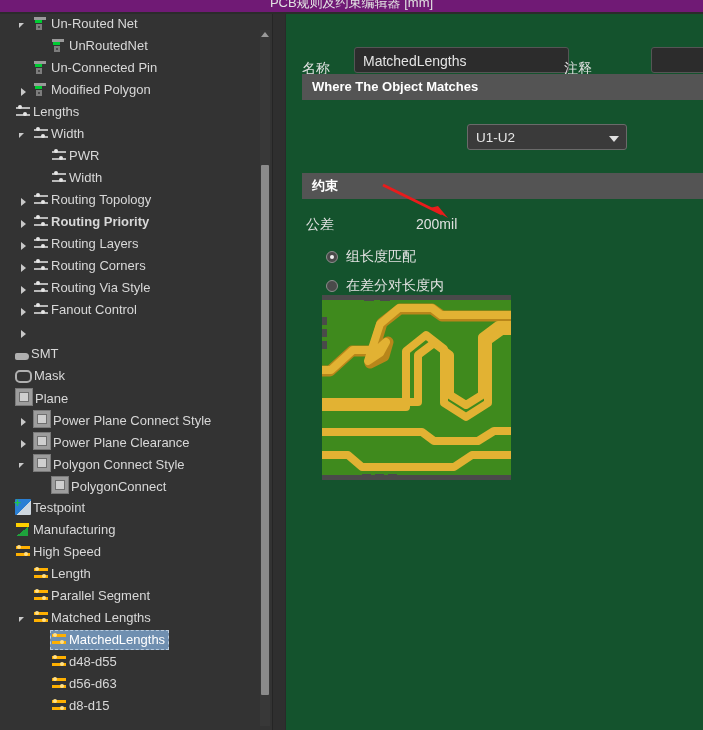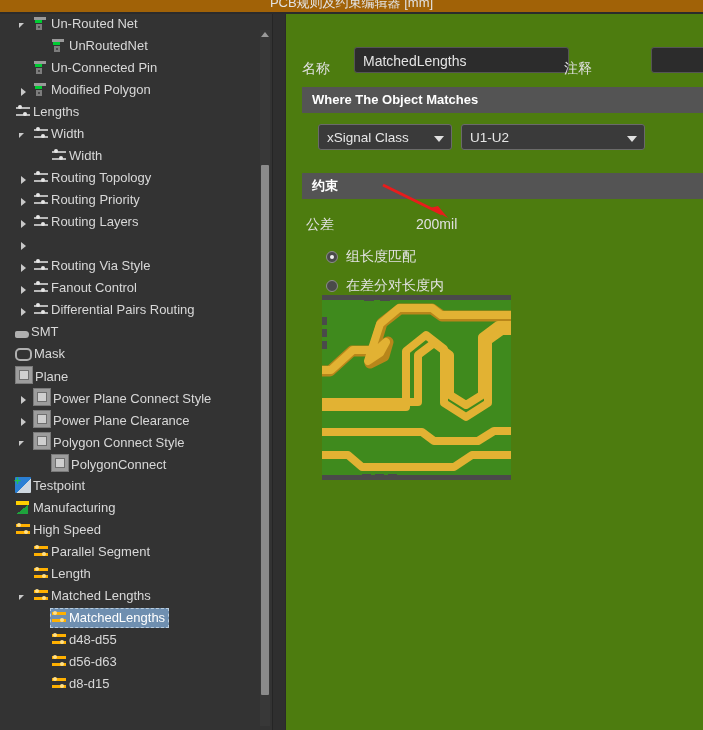--- a/index.html
+++ b/index.html
@@ -8,21 +8,21 @@
     background:#2f2f2f;
     font-family:"Liberation Sans","DejaVu Sans",sans-serif;
     font-size:13px;color:#d6d6d6;
     -webkit-font-smoothing:antialiased;
   }
   .app{position:relative;width:703px;height:730px;}
 
   
   .titlebar{
     position:absolute;left:0;top:0;width:703px;height:12px;
-    background:#a16207;overflow:hidden;
+    background:#701a75;overflow:hidden;
   }
   .titlebar .ttl{
     position:absolute;left:0;top:-6px;width:703px;text-align:center;
     font-size:13px;color:#e2e2e2;white-space:nowrap;
   }
   .titlebar-sep{
     position:absolute;left:0;top:12px;width:703px;height:2px;background:#2b2b2b;
   }
 
   
@@ -95,21 +95,21 @@
 
   
   .tsb{position:absolute;right:2px;top:16px;width:10px;bottom:4px;background:#383838;}
   .tsb .up{position:absolute;left:1px;top:2px;width:0;height:0;
     border-style:solid;border-width:0 4px 5px 4px;border-color:transparent transparent #9b9b9b transparent;}
   .tsb .thumb{position:absolute;left:1px;top:135px;width:8px;height:530px;background:#8b8b8b;border-radius:1px;}
 
   
   .right{
     position:absolute;left:285px;top:14px;width:418px;height:716px;
-    background:#4d7c0f;border-left:1px solid #2a2a2a;
+    background:#14532d;border-left:1px solid #2a2a2a;
   }
   .lbl{position:absolute;color:#e0e0e0;font-size:14px;}
   .field{
     position:absolute;background:#2c2c2c;border:1px solid #555;border-radius:3px;
     color:#e3e3e3;font-size:14px;padding:0 8px;height:26px;line-height:26px;
     box-sizing:border-box;white-space:nowrap;overflow:hidden;
   }
   .section-bar{
     position:absolute;left:16px;width:402px;height:26px;line-height:26px;
     background:#545454;color:#ffffff;font-weight:bold;font-size:13px;
@@ -159,60 +159,61 @@
           </span><span class="lbl-wrap" style="margin-left: 32px;"><span class="ico net"></span><span>Un-Routed Net</span></span></div>
         <div class="node"><span class="lbl-wrap" style="margin-left: 50px;"><span class="ico net"></span><span>UnRoutedNet</span></span></div>
         <div class="node"><span class="lbl-wrap" style="margin-left: 32px;"><span class="ico net"></span><span>Un-Connected Pin</span></span></div>
         <div class="node"><span class="arrow collapsed" style="left: 18px;">
             <i></i>
           </span><span class="lbl-wrap" style="margin-left: 32px;"><span class="ico net"></span><span>Modified Polygon</span></span></div>
         <div class="node"><span class="lbl-wrap" style="margin-left: 14px;"><span class="ico routing"></span><span>Lengths</span></span></div>
         <div class="node"><span class="arrow expanded" style="left: 18px;">
             <i></i>
           </span><span class="lbl-wrap" style="margin-left: 32px;"><span class="ico routing"></span><span>Width</span></span></div>
+        <div class="node"><span class="lbl-wrap" style="margin-left: 50px;"><span class="ico routing"></span><span>PWR</span></span></div>
         <div class="node"><span class="lbl-wrap" style="margin-left: 50px;"><span class="ico routing"></span><span>Width</span></span></div>
         <div class="node"><span class="arrow collapsed" style="left: 18px;">
             <i></i>
           </span><span class="lbl-wrap" style="margin-left: 32px;"><span class="ico routing"></span><span>Routing Topology</span></span></div>
         <div class="node"><span class="arrow collapsed" style="left: 18px;">
             <i></i>
-          </span><span class="lbl-wrap" style="margin-left: 32px;"><span class="ico routing"></span><span>Routing Priority</span></span></div>
+          </span><span class="lbl-wrap" style="margin-left: 32px; font-weight: bold;"><span class="ico routing"></span><span>Routing Priority</span></span></div>
         <div class="node"><span class="arrow collapsed" style="left: 18px;">
             <i></i>
           </span><span class="lbl-wrap" style="margin-left: 32px;"><span class="ico routing"></span><span>Routing Layers</span></span></div>
         <div class="node"><span class="arrow collapsed" style="left: 18px;">
             <i></i>
+          </span><span class="lbl-wrap" style="margin-left: 32px;"><span class="ico routing"></span><span>Routing Corners</span></span></div>
+        <div class="node"><span class="arrow collapsed" style="left: 18px;">
+            <i></i>
+          </span><span class="lbl-wrap" style="margin-left: 32px;"><span class="ico routing"></span><span>Routing Via Style</span></span></div>
+        <div class="node"><span class="arrow collapsed" style="left: 18px;">
+            <i></i>
+          </span><span class="lbl-wrap" style="margin-left: 32px;"><span class="ico routing"></span><span>Fanout Control</span></span></div>
+        <div class="node"><span class="arrow collapsed" style="left: 18px;">
+            <i></i>
           </span></div>
-        <div class="node"><span class="arrow collapsed" style="left: 18px;">
-            <i></i>
-          </span><span class="lbl-wrap" style="margin-left: 32px;"><span class="ico routing"></span><span>Routing Via Style</span></span></div>
-        <div class="node"><span class="arrow collapsed" style="left: 18px;">
-            <i></i>
-          </span><span class="lbl-wrap" style="margin-left: 32px;"><span class="ico routing"></span><span>Fanout Control</span></span></div>
-        <div class="node"><span class="arrow collapsed" style="left: 18px;">
-            <i></i>
-          </span><span class="lbl-wrap" style="margin-left: 32px;"><span class="ico routing"></span><span>Differential Pairs Routing</span></span></div>
         <div class="node"><span class="lbl-wrap" style="margin-left: 14px;"><span class="ico smt"></span><span>SMT</span></span></div>
         <div class="node"><span class="lbl-wrap" style="margin-left: 14px;"><span class="ico mask"></span><span>Mask</span></span></div>
         <div class="node"><span class="lbl-wrap" style="margin-left: 14px;"><span class="ico plane"></span><span>Plane</span></span></div>
         <div class="node"><span class="arrow collapsed" style="left: 18px;">
             <i></i>
           </span><span class="lbl-wrap" style="margin-left: 32px;"><span class="ico plane"></span><span>Power Plane Connect Style</span></span></div>
         <div class="node"><span class="arrow collapsed" style="left: 18px;">
             <i></i>
           </span><span class="lbl-wrap" style="margin-left: 32px;"><span class="ico plane"></span><span>Power Plane Clearance</span></span></div>
         <div class="node"><span class="arrow expanded" style="left: 18px;">
             <i></i>
           </span><span class="lbl-wrap" style="margin-left: 32px;"><span class="ico plane"></span><span>Polygon Connect Style</span></span></div>
         <div class="node"><span class="lbl-wrap" style="margin-left: 50px;"><span class="ico plane"></span><span>PolygonConnect</span></span></div>
         <div class="node"><span class="lbl-wrap" style="margin-left: 14px;"><span class="ico testpoint"></span><span>Testpoint</span></span></div>
         <div class="node"><span class="lbl-wrap" style="margin-left: 14px;"><span class="ico manu"></span><span>Manufacturing</span></span></div>
         <div class="node"><span class="lbl-wrap" style="margin-left: 14px;"><span class="ico hs"></span><span>High Speed</span></span></div>
+        <div class="node"><span class="lbl-wrap" style="margin-left: 32px;"><span class="ico hs"></span><span>Length</span></span></div>
         <div class="node"><span class="lbl-wrap" style="margin-left: 32px;"><span class="ico hs"></span><span>Parallel Segment</span></span></div>
-        <div class="node"><span class="lbl-wrap" style="margin-left: 32px;"><span class="ico hs"></span><span>Length</span></span></div>
         <div class="node"><span class="arrow expanded" style="left: 18px;">
             <i></i>
           </span><span class="lbl-wrap" style="margin-left: 32px;"><span class="ico hs"></span><span>Matched Lengths</span></span></div>
         <div class="node sel"><span class="lbl-wrap" style="margin-left: 50px;"><span class="ico hs"></span><span>MatchedLengths</span></span></div>
         <div class="node"><span class="lbl-wrap" style="margin-left: 50px;"><span class="ico hs"></span><span>d48-d55</span></span></div>
         <div class="node"><span class="lbl-wrap" style="margin-left: 50px;"><span class="ico hs"></span><span>d56-d63</span></span></div>
         <div class="node"><span class="lbl-wrap" style="margin-left: 50px;"><span class="ico hs"></span><span>d8-d15</span></span></div>
       </div>
     <div class="tsb">
       <div class="up"></div>
@@ -221,27 +222,23 @@
   </div>
 
   <div class="right">
 
     <div class="lbl" style="left:16px;top:46px;">名称</div>
     <div class="field" style="left:68px;top:33px;width:215px;">MatchedLengths</div>
 
     <div class="lbl" style="left:278px;top:46px;">注释</div>
     <div class="field" style="left:365px;top:33px;width:120px;" title=""></div>
 
-    <div class="section-bar" style="top:73px;">Where The Object Matches</div>
-
-    <div class="combo" style="left:32px;top:110px;width:134px;">
-      <span>xSignal Class</span>
-      <i class="car"></i>
-    </div>
-    <div class="combo" style="left:175px;top:110px;width:184px;">
+    <div class="section-bar" style="top:60px;">Where The Object Matches</div>
+
+    <div class="combo" style="left:181px;top:110px;width:160px;">
       <span>U1-U2</span>
       <i class="car"></i>
     </div>
 
     <div class="section-bar" style="top:159px;">约束</div>
 
     <div class="lbl" style="left:20px;top:202px;">公差</div>
     <div class="lbl" style="left:130px;top:202px;">200mil</div>
 
     <div class="radio on" style="left:40px;top:234px;">

